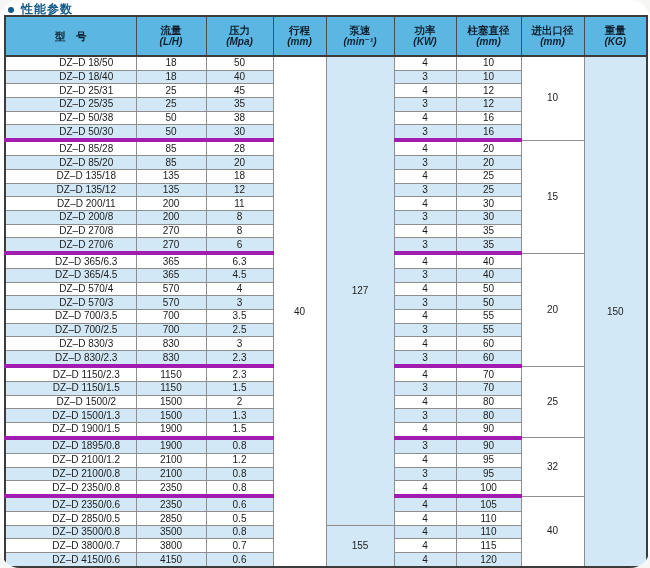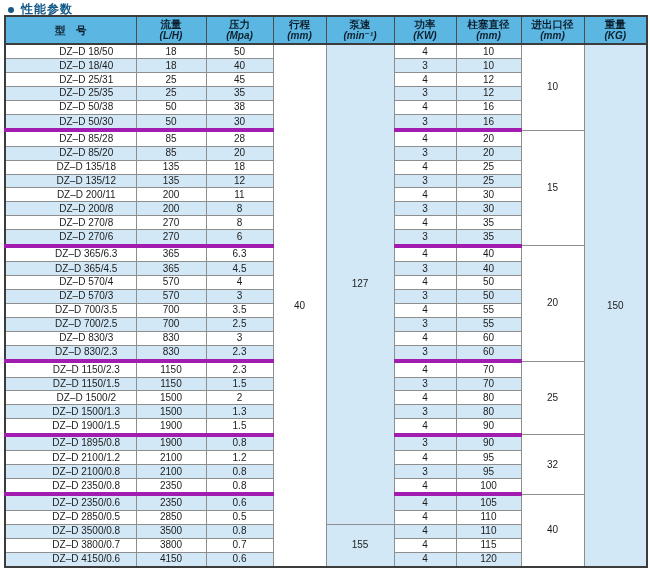--- a/index.html
+++ b/index.html
@@ -1,30 +1,30 @@
 <!DOCTYPE html>
 <html><head>
 <meta charset="utf-8">
 <style>
   html,body{margin:0;padding:0;background:#f6f6f4;}
   .page{
     position:relative;width:650px;height:568px;background:#ffffff;
-    font-family:"Liberation Sans","DejaVu Sans",sans-serif;overflow:hidden;
+    font-family:"Liberation Sans","DejaVu Sans",sans-serif;overflow:hidden;border-radius:20px;
   }
   .title-row{
     position:absolute;top:1px;left:8px;display:flex;align-items:center;gap:7px;
     font-size:12px;font-weight:bold;color:#135a88;letter-spacing:1px;
   }
   .bullet{width:6px;height:6px;border-radius:50%;background:#135a88;display:inline-block;}
   table.spec{
     position:absolute;left:4px;top:15px;width:643px;height:553px;
     border-collapse:collapse;table-layout:fixed;
     border:2px solid #3c3c3c;
   }
-  thead tr{height:28px;}
+  thead tr{height:40px;}
   th{
     background:#5bb6e2;color:#0d1f2d;font-size:10.5px;font-weight:bold;
     border:1px solid #4d4d4d;border-bottom:2px solid #3c3c3c;
     padding:0;line-height:1.2;vertical-align:middle;
   }
   th .u{font-size:10px;font-weight:bold;font-style:italic;}
   td{
     font-size:10px;color:#1c1c1c;text-align:center;vertical-align:middle;
     border:1px solid #8e8e8e;padding:0;line-height:1;background:#ffffff;
   }

